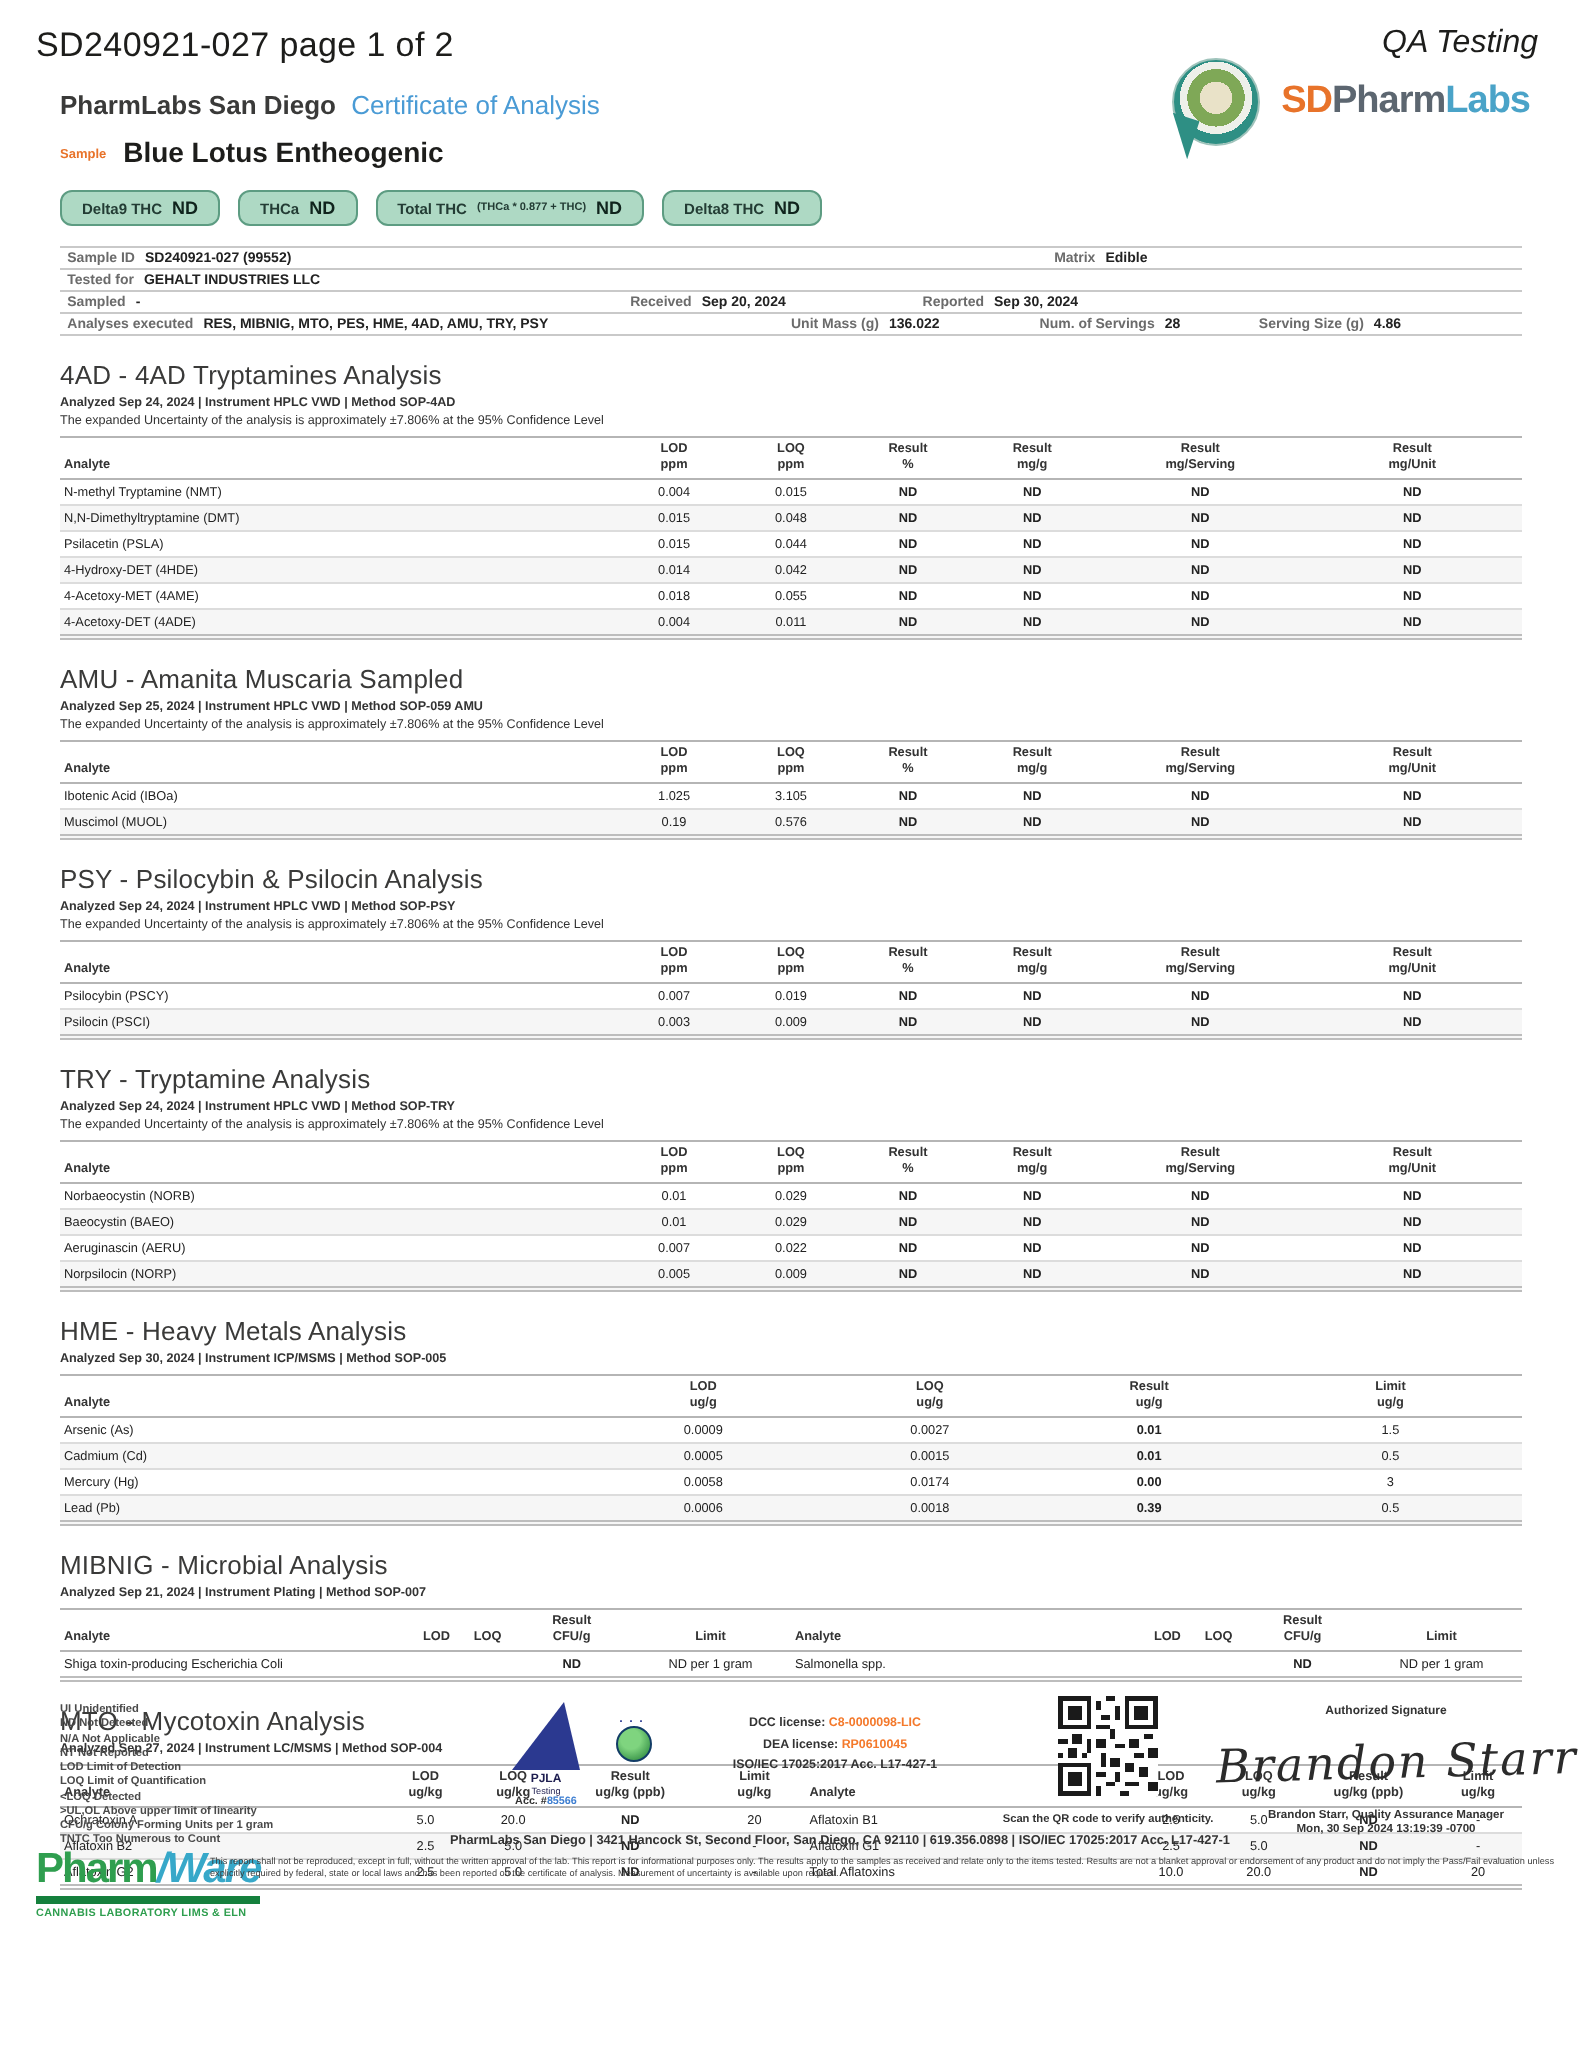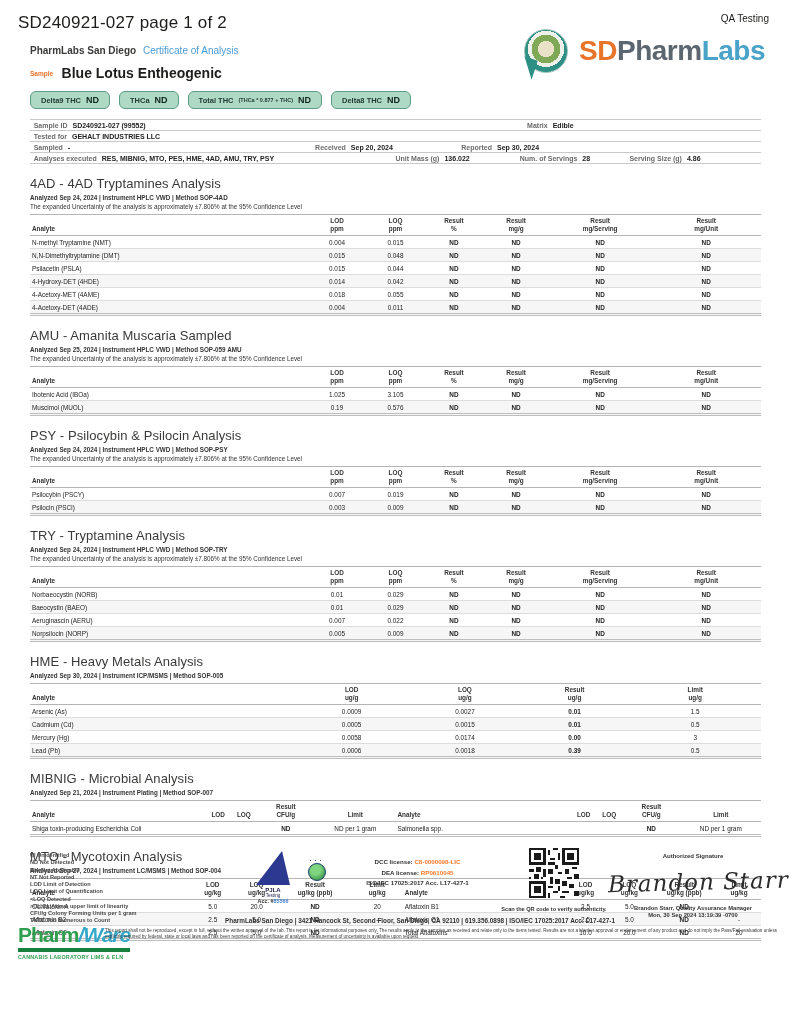--- a/index.html
+++ b/index.html
@@ -3,35 +3,35 @@
 <meta charset="utf-8">
 <style>
   * { box-sizing: border-box; margin: 0; padding: 0; }
   body {
     width: 791px; height: 1024px; position: relative; overflow: hidden;
     background: #ffffff; color: #2b2b2b;
     font-family: "Liberation Sans", sans-serif;
   }
   .topbar { display: flex; justify-content: space-between; padding: 13px 22px 0 18px; }
   .doc-ref { font-size: 17px; color: #1d1d1b; letter-spacing: .2px; }
-  .qa-label { font-size: 10px; color: #1d1d1b; }
+  .qa-label { font-size: 16px; color: #1d1d1b; font-style: italic; }
   .headblock { padding: 12px 30px 0 30px; position: relative; }
-  .lab-line { font-size: 10px; }
+  .lab-line { font-size: 13px; }
   .lab-name { font-weight: bold; color: #3a3a39; }
   .coa-label { color: #4a9bd5; margin-left: 4px; }
   .sample-line { margin-top: 8px; }
   .sample-tag { font-size: 6.5px; color: #e8732a; font-weight: bold; margin-right: 4px; vertical-align: 2px; }
   .sample-name { font-size: 14px; font-weight: bold; color: #1d1d1b; }
   .brand { position: absolute; right: 26px; top: -4px; display: flex; align-items: center; }
   .brand-seal { width: 44px; height: 44px; border-radius: 50%;
     background: radial-gradient(circle at 50% 45%, #e9e2c8 0 26%, #7fa857 26% 46%, #eef0ea 46% 58%, #2e8f84 58% 74%, #e9eef0 74% 100%);
     border: 1px solid #9fc3bb; position: relative; }
   .brand-seal::after { content:""; position:absolute; left:-4px; bottom:-6px; width:0; height:0;
     border-left: 14px solid transparent; border-top: 20px solid #2e8f84; transform: rotate(18deg); }
-  .brand-text { font-size: 28px; font-weight: bold; margin-left: 11px; letter-spacing: -0.5px; }
+  .brand-text { font-size: 19px; font-weight: bold; margin-left: 11px; letter-spacing: -0.5px; }
   .brand-sd { color: #e8732a; } .brand-pharm { color: #5c6670; } .brand-labs { color: #4aa3c8; }
   .badges { display: flex; gap: 9px; padding: 9px 1px 0 30px; }
   .badge { background: #aed9c4; border: 1px solid #5d9c82; border-radius: 6px;
     padding: 3px 10px 3px 10px; display: flex; align-items: center; gap: 5px; }
   .badge-label { font-size: 7.5px; font-weight: bold; color: #233c34; }
   .badge-sub { font-size: 5.5px; font-weight: bold; color: #233c34; }
   .badge-value { font-size: 9px; font-weight: bold; color: #10241d; }
   .info-table { margin: 10px 30px 0 30px; border-top: 1px solid #c9c9c9; font-size: 7px; }
   .info-row { position: relative; height: 11px; border-bottom: 1px solid #c9c9c9; }
   .info-pair { position: absolute; top: 1.5px; white-space: nowrap; }

